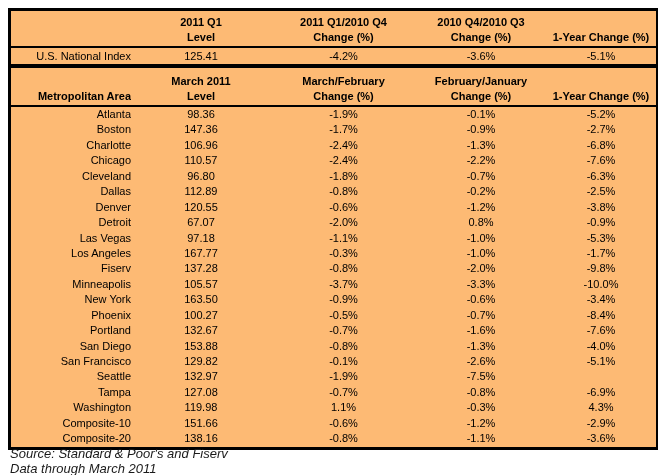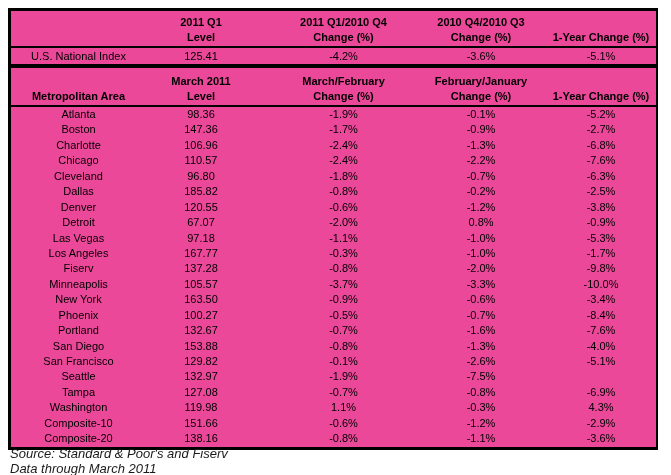--- a/index.html
+++ b/index.html
@@ -20,35 +20,35 @@
   }
   .table-wrap {
     position: absolute;
     left: 8px;
     top: 8px;
     width: 650px;
     border: 3px solid #000000;
     border-left-width: 3px;
     border-right-width: 2px;
     box-sizing: border-box;
-    background: #ec4899;
+    background: #fdba74;
   }
   .grid {
     display: grid;
     grid-template-columns: 120px 140px 145px 130px 1fr;
   }
   .cell {
     font-size: 11px;
     line-height: 15px;
     text-align: center;
     overflow: hidden;
     white-space: nowrap;
   }
   .cell.left {
-    text-align: center;
+    text-align: right;
     padding-left: 15px;
   }
   
   .thead .cell {
     font-weight: bold;
     display: flex;
     flex-direction: column;
     justify-content: flex-end;
   }
   .thead {
@@ -167,21 +167,21 @@
       </div>
       <div class="grid data-row">
         <div class="cell left">Cleveland</div>
         <div class="cell">96.80</div>
         <div class="cell">-1.8%</div>
         <div class="cell">-0.7%</div>
         <div class="cell">-6.3%</div>
       </div>
       <div class="grid data-row">
         <div class="cell left">Dallas</div>
-        <div class="cell">185.82</div>
+        <div class="cell">112.89</div>
         <div class="cell">-0.8%</div>
         <div class="cell">-0.2%</div>
         <div class="cell">-2.5%</div>
       </div>
       <div class="grid data-row">
         <div class="cell left">Denver</div>
         <div class="cell">120.55</div>
         <div class="cell">-0.6%</div>
         <div class="cell">-1.2%</div>
         <div class="cell">-3.8%</div>

